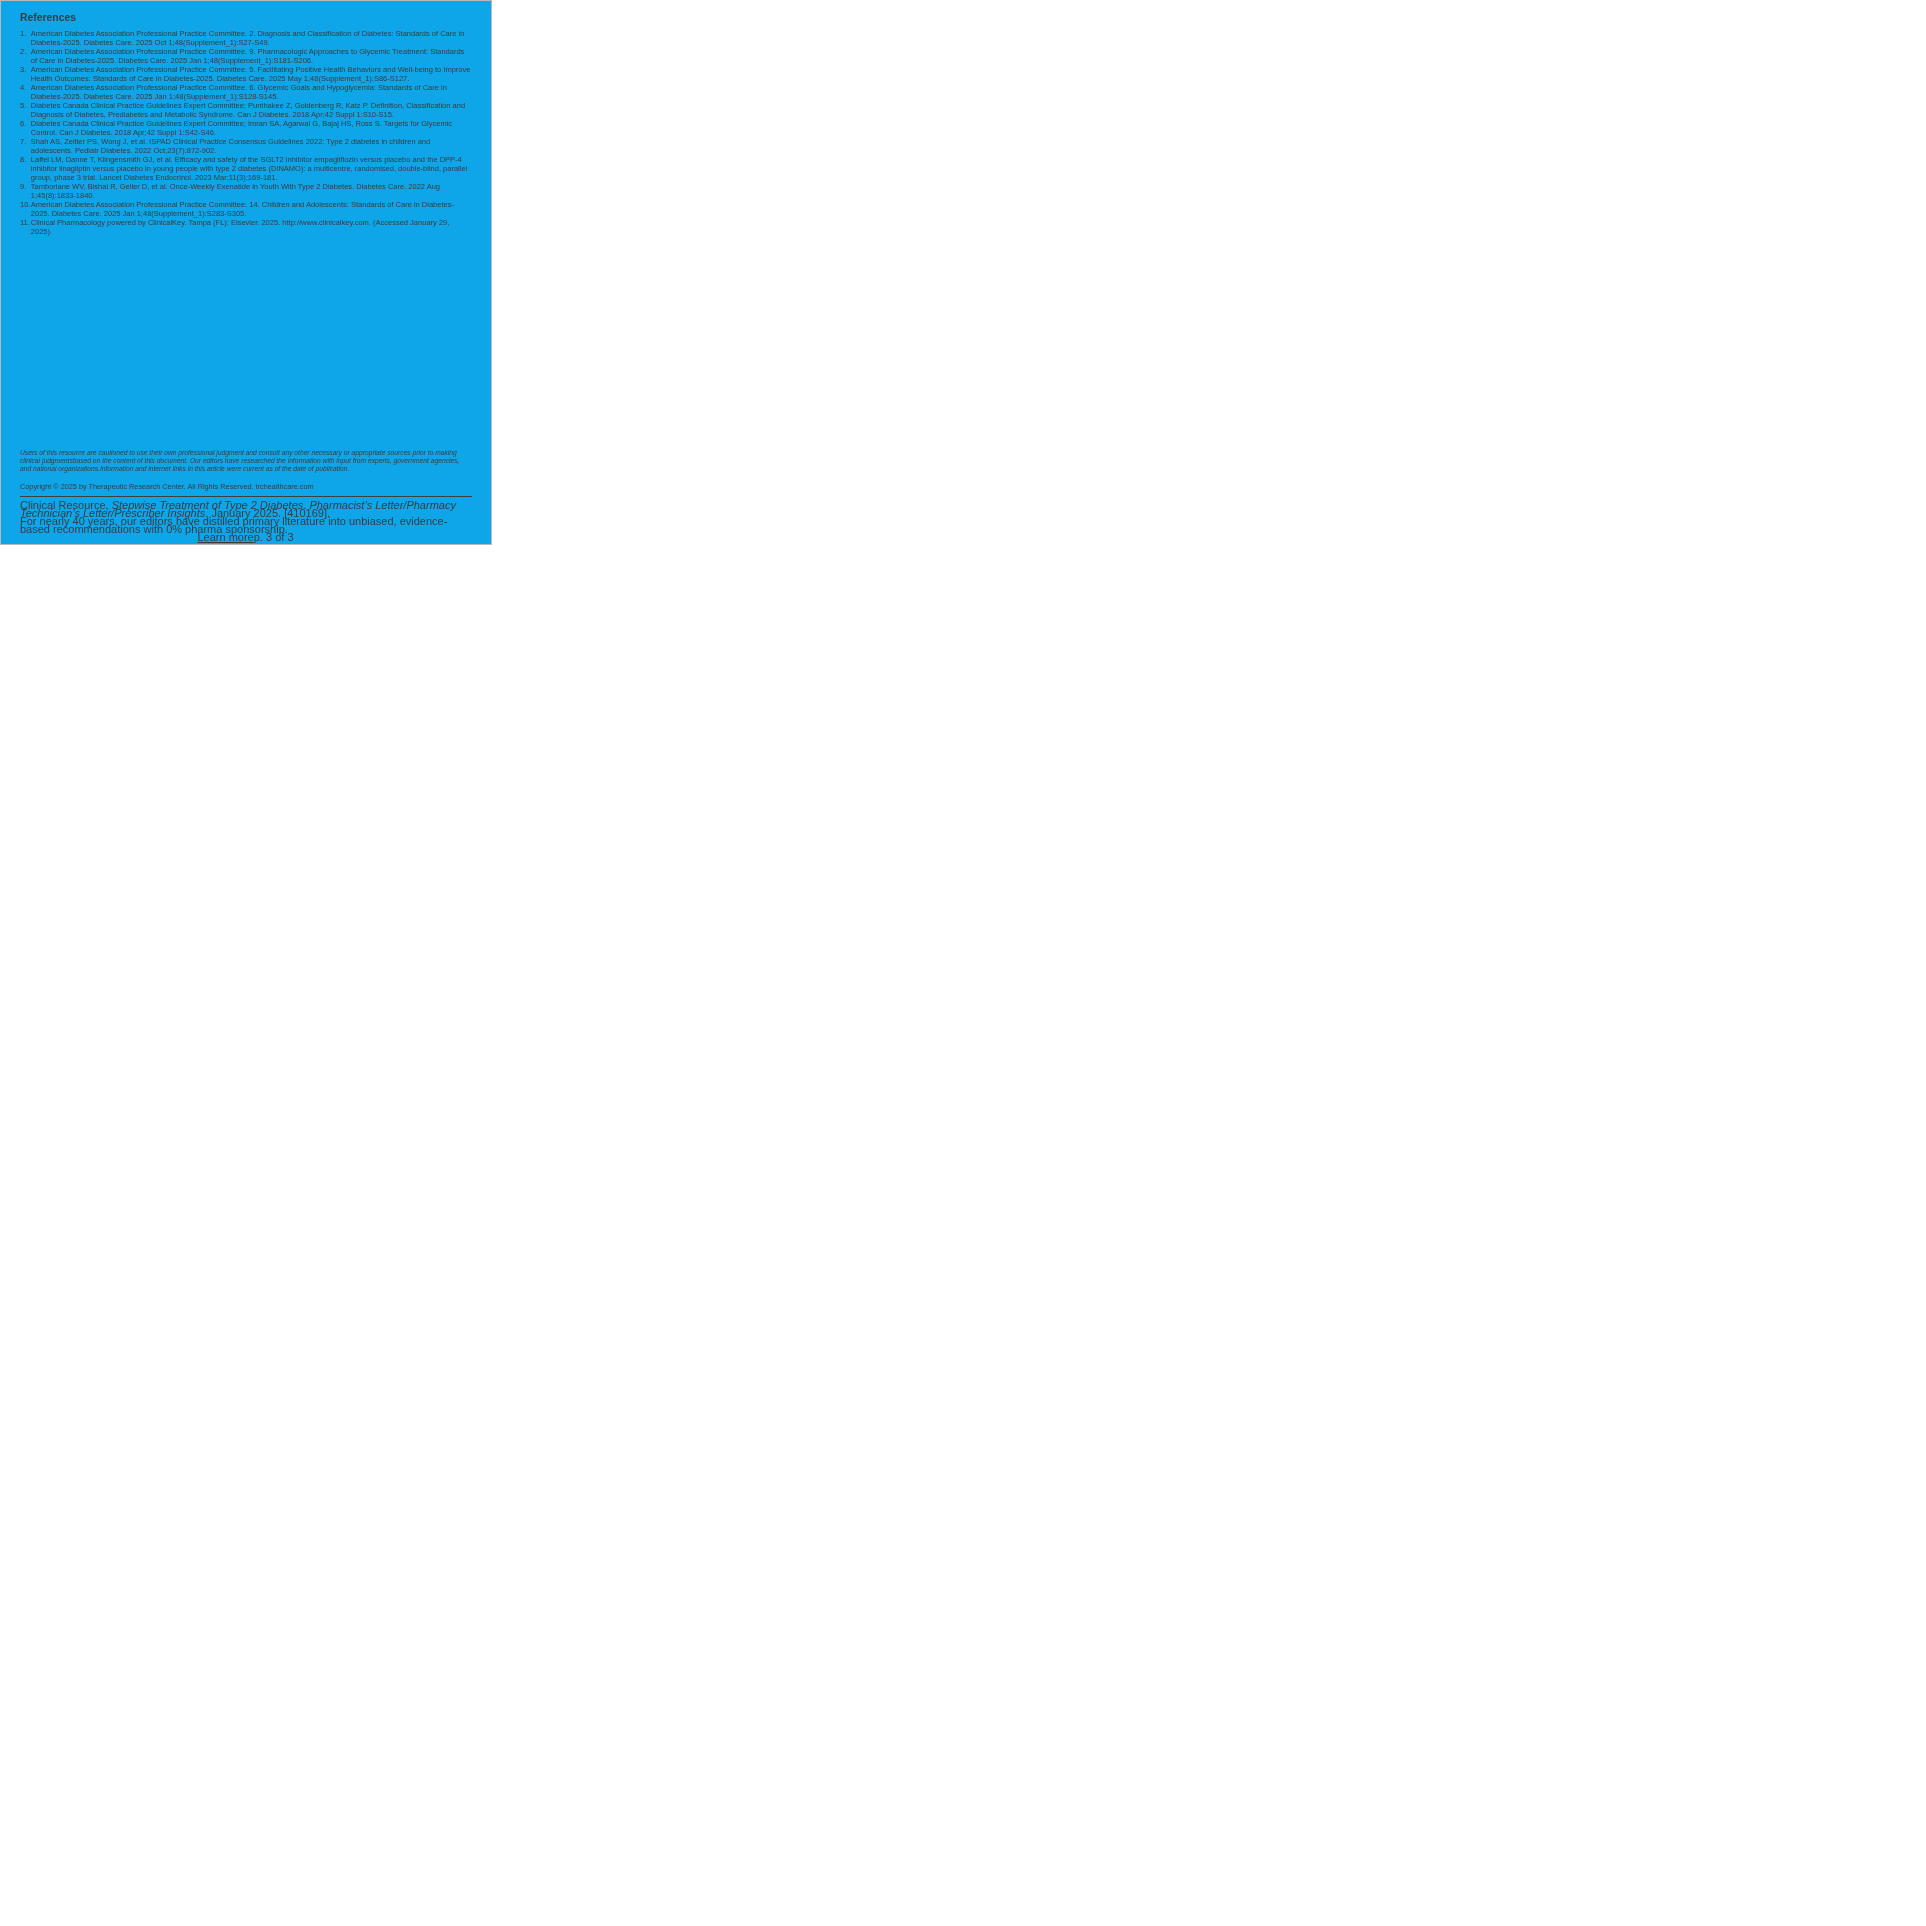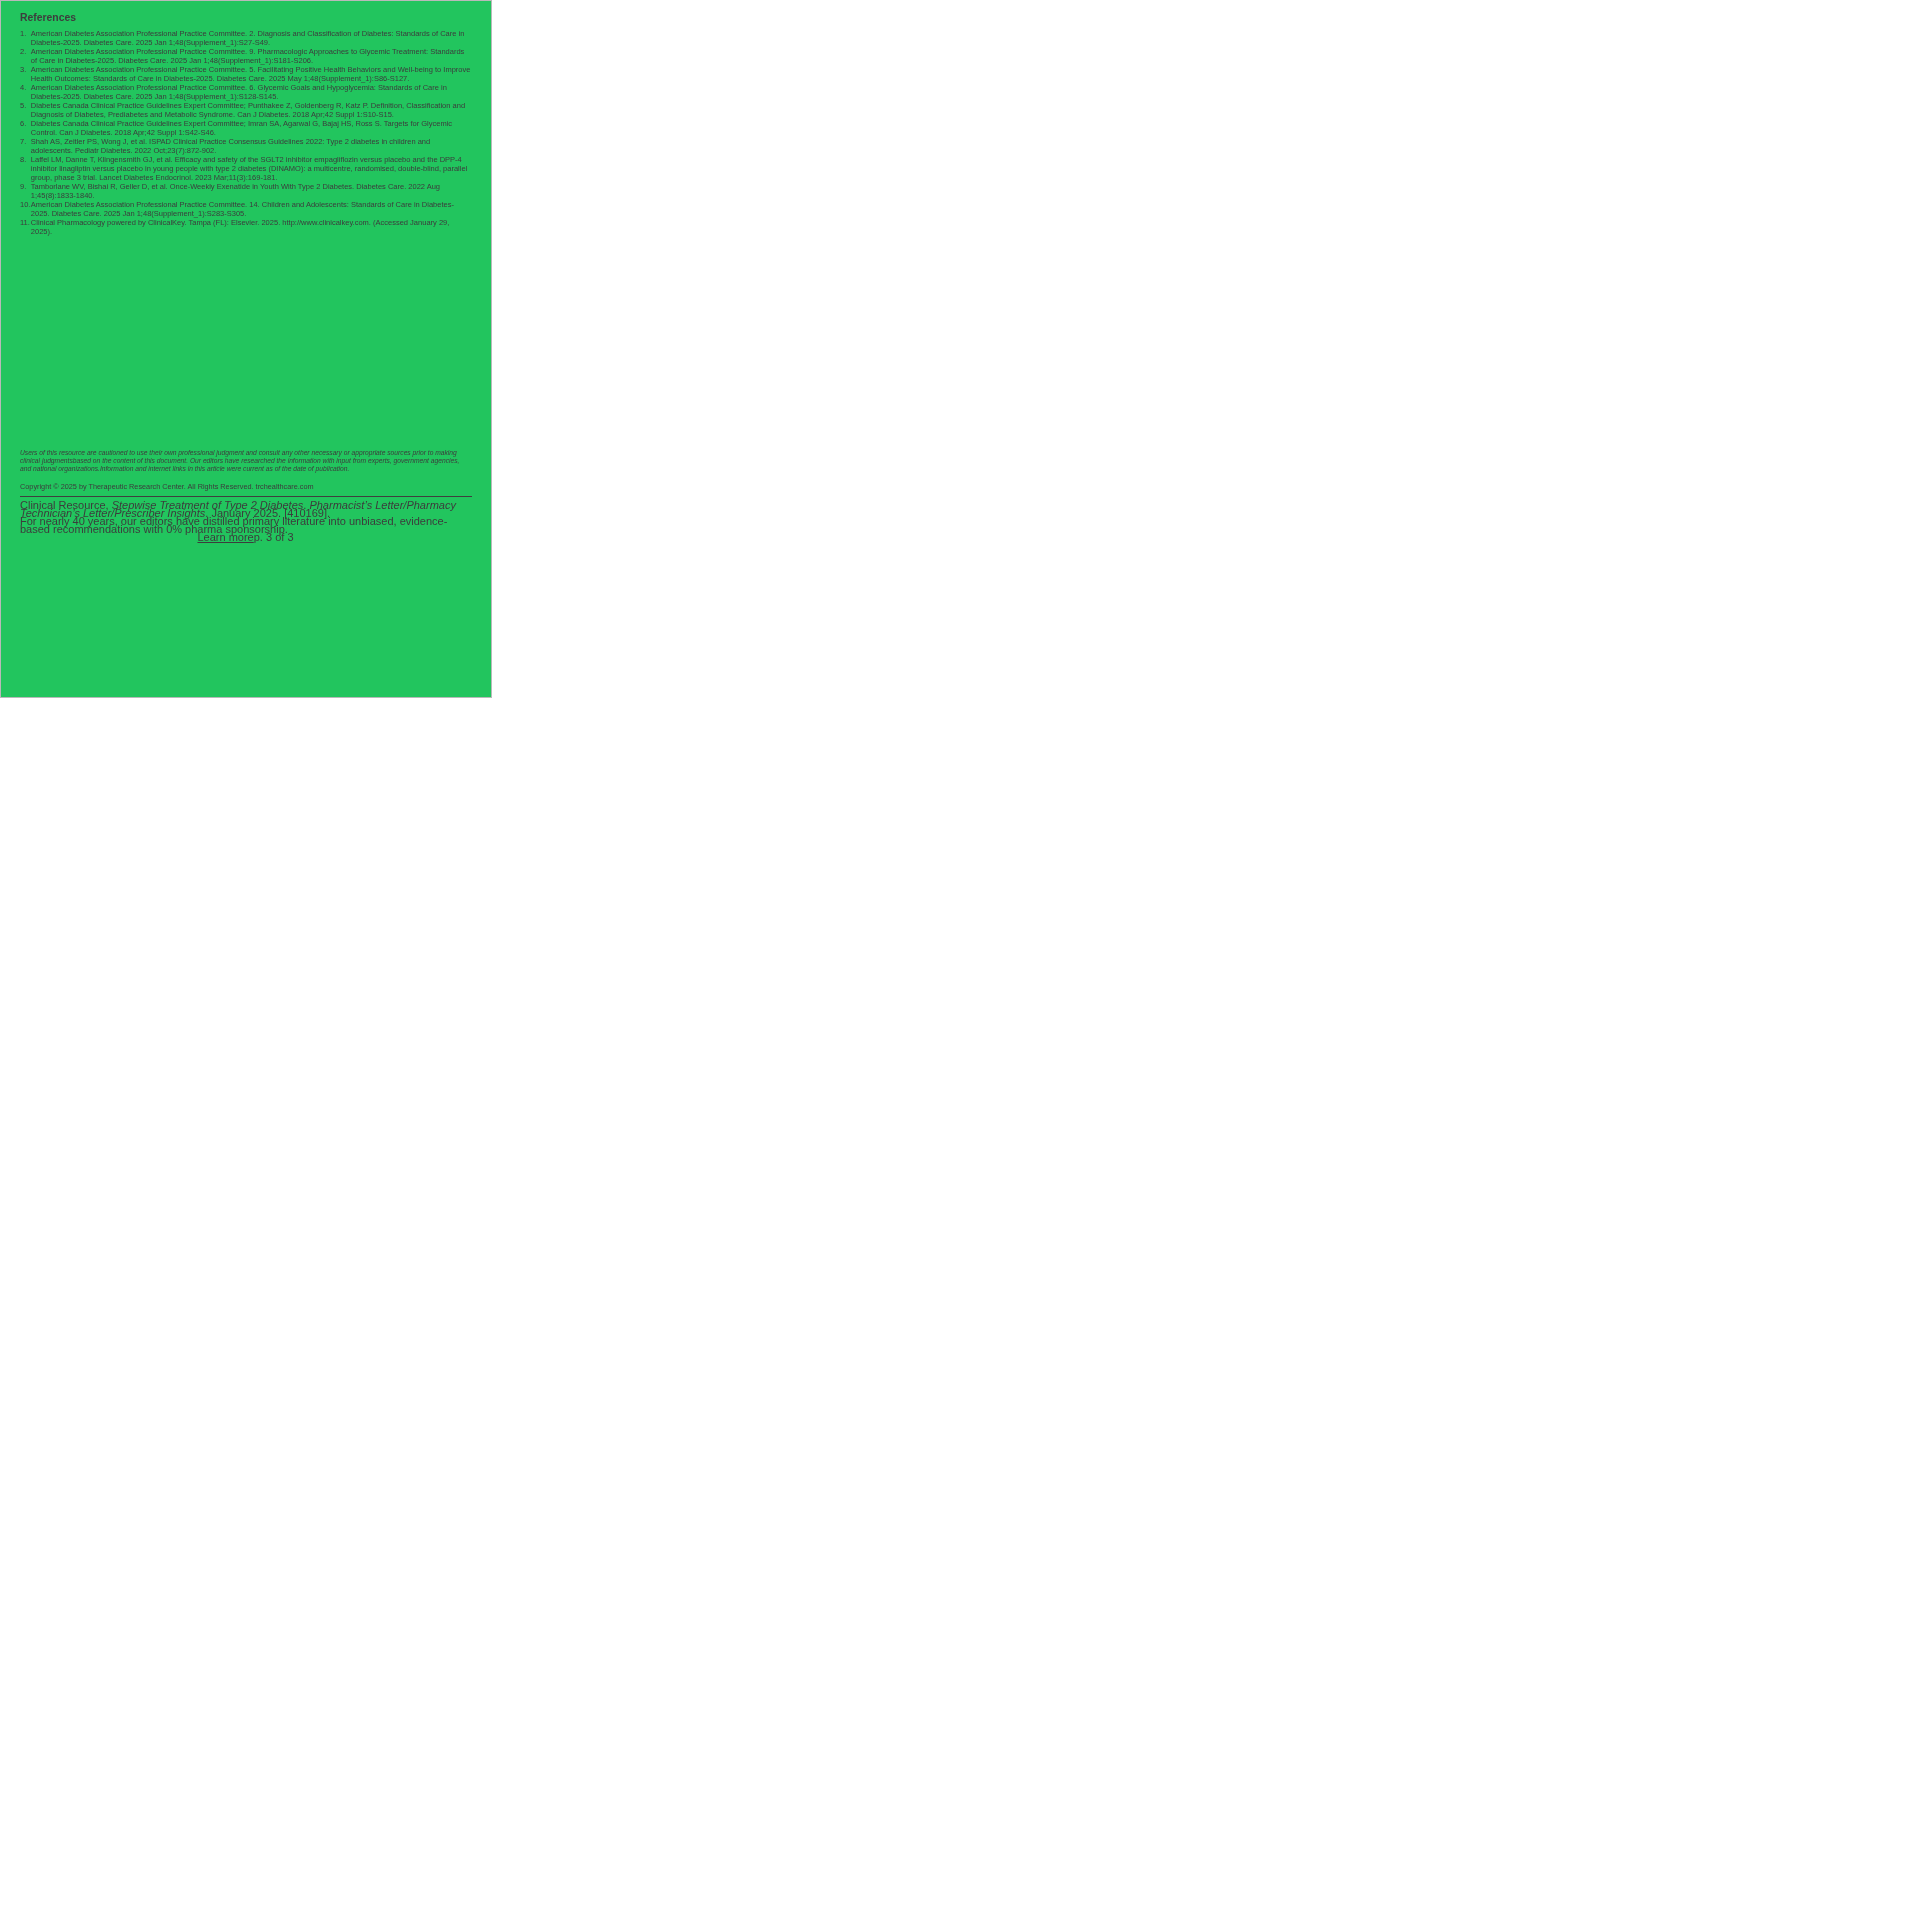--- a/index.html
+++ b/index.html
@@ -4,23 +4,23 @@
 <style>
   html, body {
     margin: 0;
     padding: 0;
     background: #ffffff;
     font-family: "Liberation Sans", "DejaVu Sans", sans-serif;
   }
   .page {
     position: relative;
     width: 492px;
-    height: 698px;
+    height: 545px;
     box-sizing: border-box;
-    background: #22c55e;
+    background: #0ea5e9;
     border: 0.8px solid #b9b9b9;
     color: #3c3c3c;
     overflow: hidden;
   }
   .content {
     padding: 0 19px;
   }
   h1.title {
     margin: 10.8px 0 4.6px 0;
     font-size: 10.4px;
@@ -97,21 +97,21 @@
 </style>
 </head>
 <body>
 
 <div class="page">
   <div class="content">
     <h1 class="title">References</h1>
     <ol class="refs">
       <li>
         <span class="ref-num">1.</span>
-        <span class="ref-text">American Diabetes Association Professional Practice Committee. 2. Diagnosis and Classification of Diabetes: Standards of Care in Diabetes-2025. Diabetes Care. 2025 Jan 1;48(Supplement_1):S27-S49.</span>
+        <span class="ref-text">American Diabetes Association Professional Practice Committee. 2. Diagnosis and Classification of Diabetes: Standards of Care in Diabetes-2025. Diabetes Care. 2025 Oct 1;48(Supplement_1):S27-S49.</span>
       </li>
       <li>
         <span class="ref-num">2.</span>
         <span class="ref-text">American Diabetes Association Professional Practice Committee. 9. Pharmacologic Approaches to Glycemic Treatment: Standards of Care in Diabetes-2025. Diabetes Care. 2025 Jan 1;48(Supplement_1):S181-S206.</span>
       </li>
       <li>
         <span class="ref-num">3.</span>
         <span class="ref-text">American Diabetes Association Professional Practice Committee. 5. Facilitating Positive Health Behaviors and Well-being to Improve Health Outcomes: Standards of Care in Diabetes-2025. Diabetes Care. 2025 May 1;48(Supplement_1):S86-S127.</span>
       </li>
       <li>

